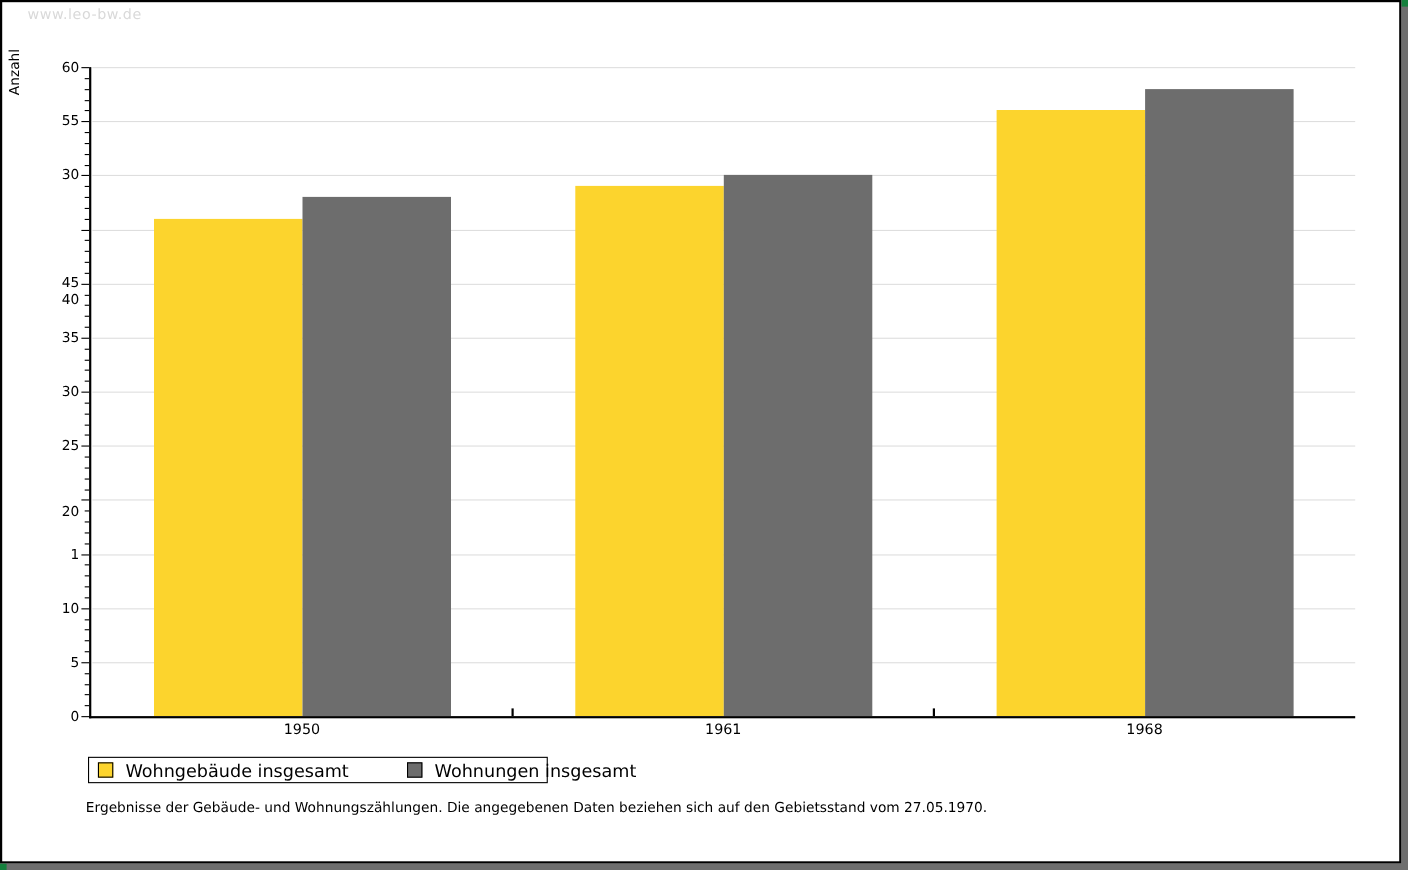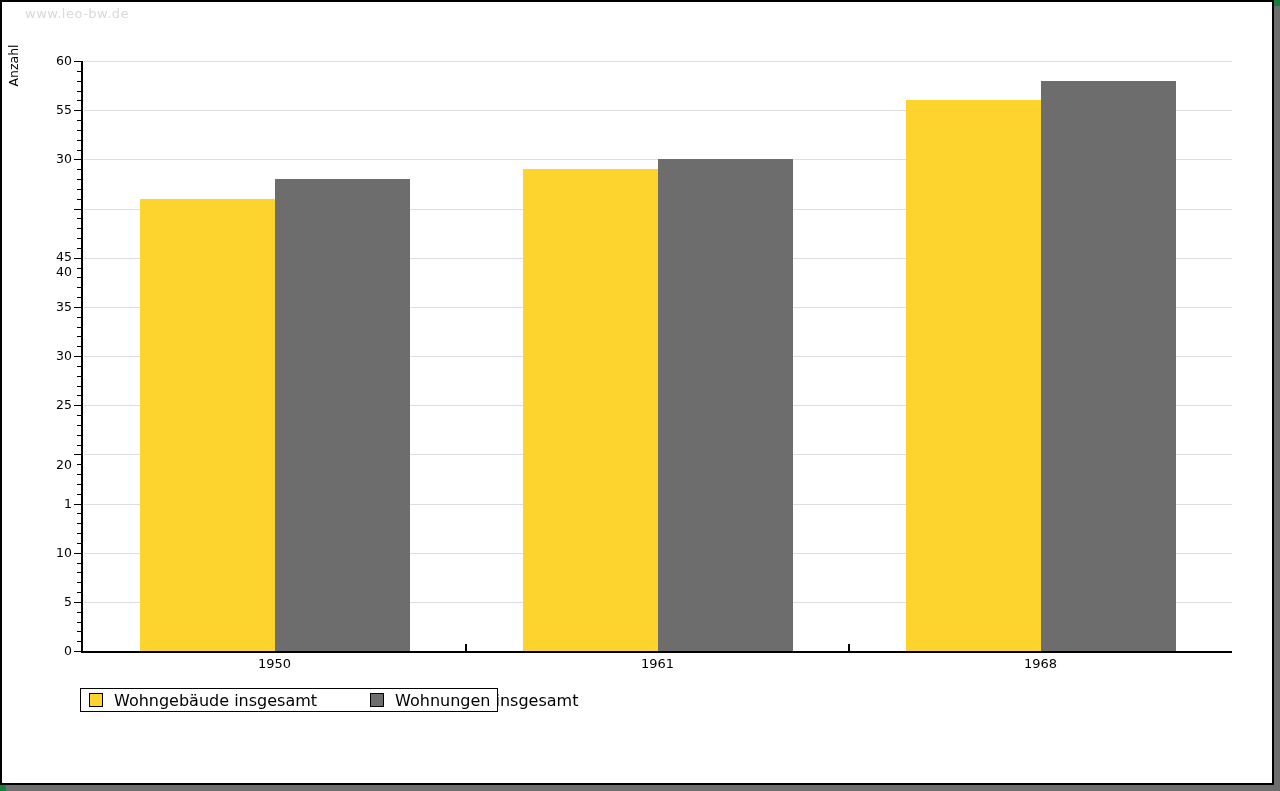--- a/index.html
+++ b/index.html
@@ -212,13 +212,14 @@
     </div>
 
   <div class="legend">
     <span class="legend-swatch" style="background: rgb(252, 212, 45);"></span>
     <span class="legend-label">Wohngebäude insgesamt</span>
     <span class="legend-gap"></span>
     <span class="legend-swatch" style="background: rgb(109, 109, 109);"></span>
     <span class="legend-label">Wohnungen insgesamt</span>
   </div>
 
+  <div class="footnote footnote-1">Ergebnisse der Gebäude- und Wohnungszählungen. Die angegebenen Daten beziehen sich auf den Gebietsstand vom 27.05.1970.</div>
 </div>
 
 </body></html>

